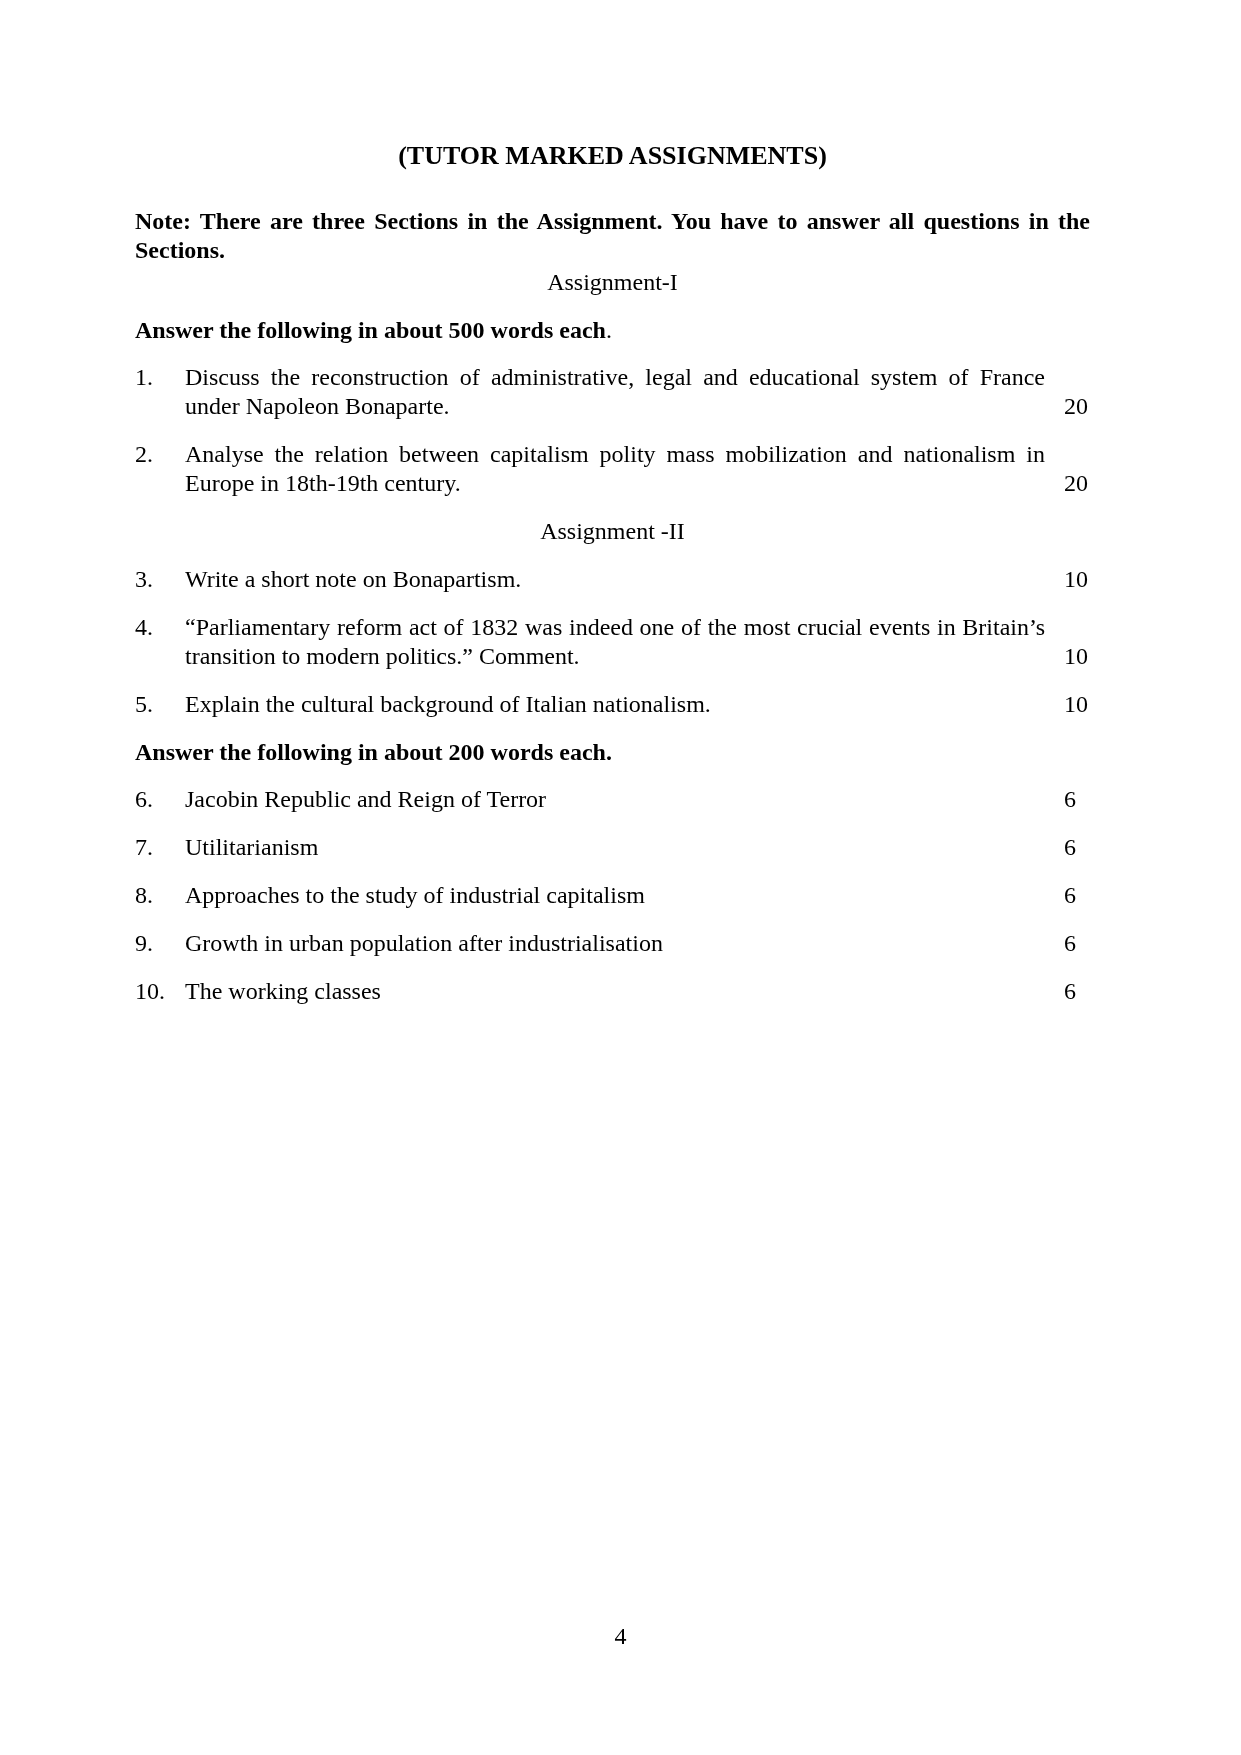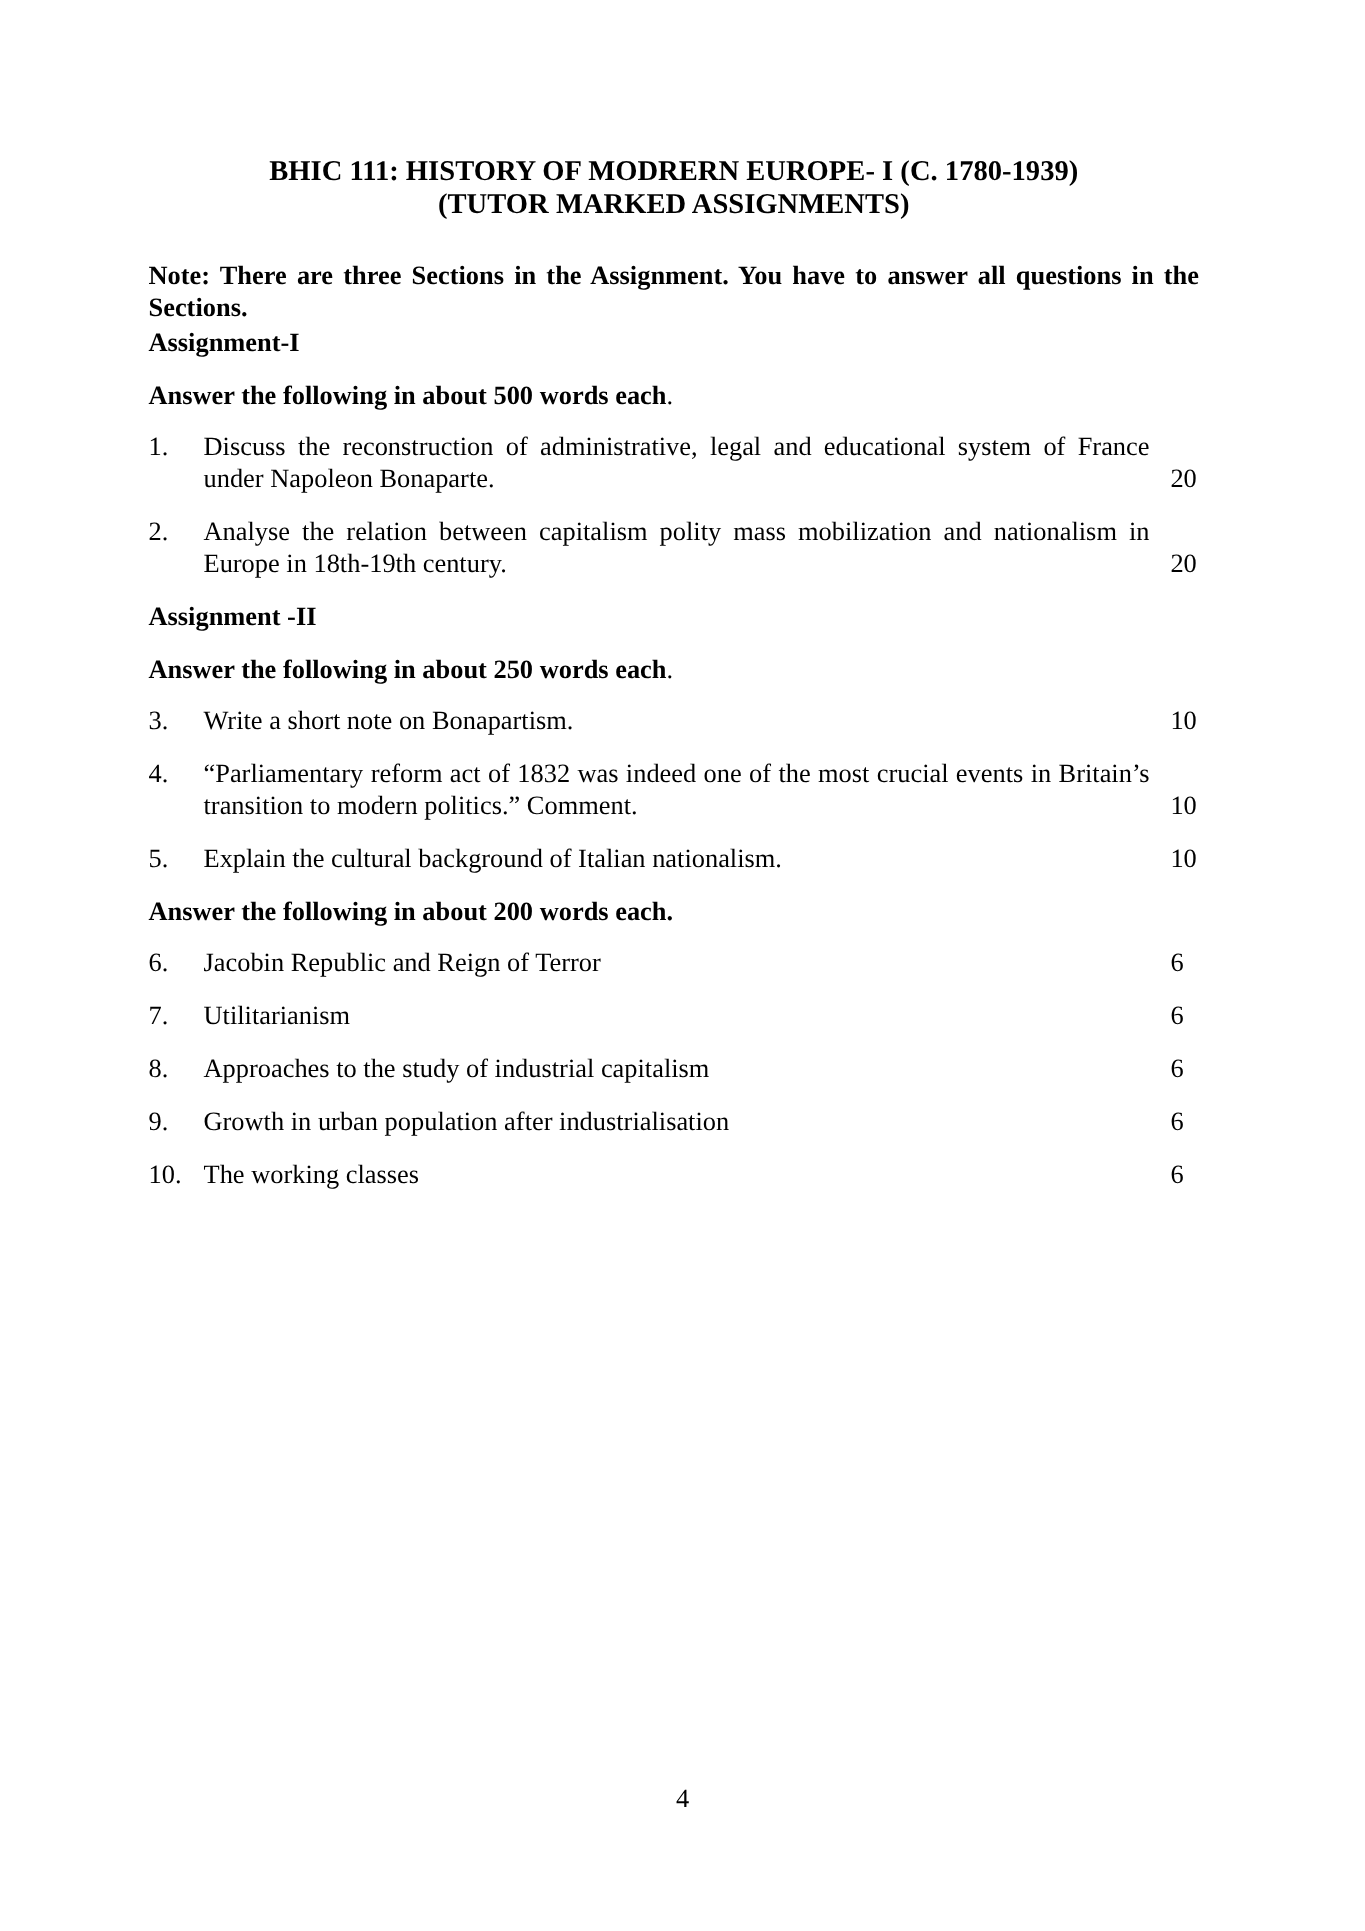--- a/index.html
+++ b/index.html
@@ -29,21 +29,22 @@
     text-align: right;
     font-weight: bold;
     margin-bottom: 34px;
   }
   .note {
     font-weight: bold;
     text-align: justify;
     margin: 0 0 3px 0;
   }
   .sec-heading {
-    font-weight: bold;
+    text-align: center;
+    font-weight: normal;
     font-size: 24px;
     margin: 0 0 19px 0;
   }
   .instruction {
     margin: 0 0 18px 0;
   }
   .instruction b { font-weight: bold; }
   .question {
     display: flex;
     margin-bottom: 19px;
@@ -70,21 +71,20 @@
     text-align: center;
   }
 </style>
 </head>
 <body>
 
 <div class="page">
   <div class="content">
 
     <div class="doc-title">
-      <div>BHIC 111: HISTORY OF MODRERN EUROPE- I (C. 1780-1939)</div>
       <div>(TUTOR MARKED ASSIGNMENTS)</div>
     </div>
 
 
     <p class="note">Note: There are three Sections in the Assignment. You have to answer all questions in the Sections.</p>
 
     <div class="sec-heading">Assignment-I</div>
     <p class="instruction"><b>Answer the following in about 500 words each</b><span>.</span></p>
 
     <div class="question">
@@ -92,21 +92,20 @@
       <div class="q-text">Discuss the reconstruction of administrative, legal and educational system of France under Napoleon Bonaparte.</div>
       <div class="q-marks">20</div>
     </div>
     <div class="question">
       <div class="q-num">2.</div>
       <div class="q-text">Analyse the relation between capitalism polity mass mobilization and nationalism in Europe in 18th-19th century.</div>
       <div class="q-marks">20</div>
     </div>
 
     <div class="sec-heading">Assignment -II</div>
-    <p class="instruction"><b>Answer the following in about 250 words each</b><span>.</span></p>
 
     <div class="question">
       <div class="q-num">3.</div>
       <div class="q-text">Write a short note on Bonapartism.</div>
       <div class="q-marks">10</div>
     </div>
     <div class="question">
       <div class="q-num">4.</div>
       <div class="q-text">“Parliamentary reform act of 1832 was indeed one of the most crucial events in Britain’s transition to modern politics.” Comment.</div>
       <div class="q-marks">10</div>

